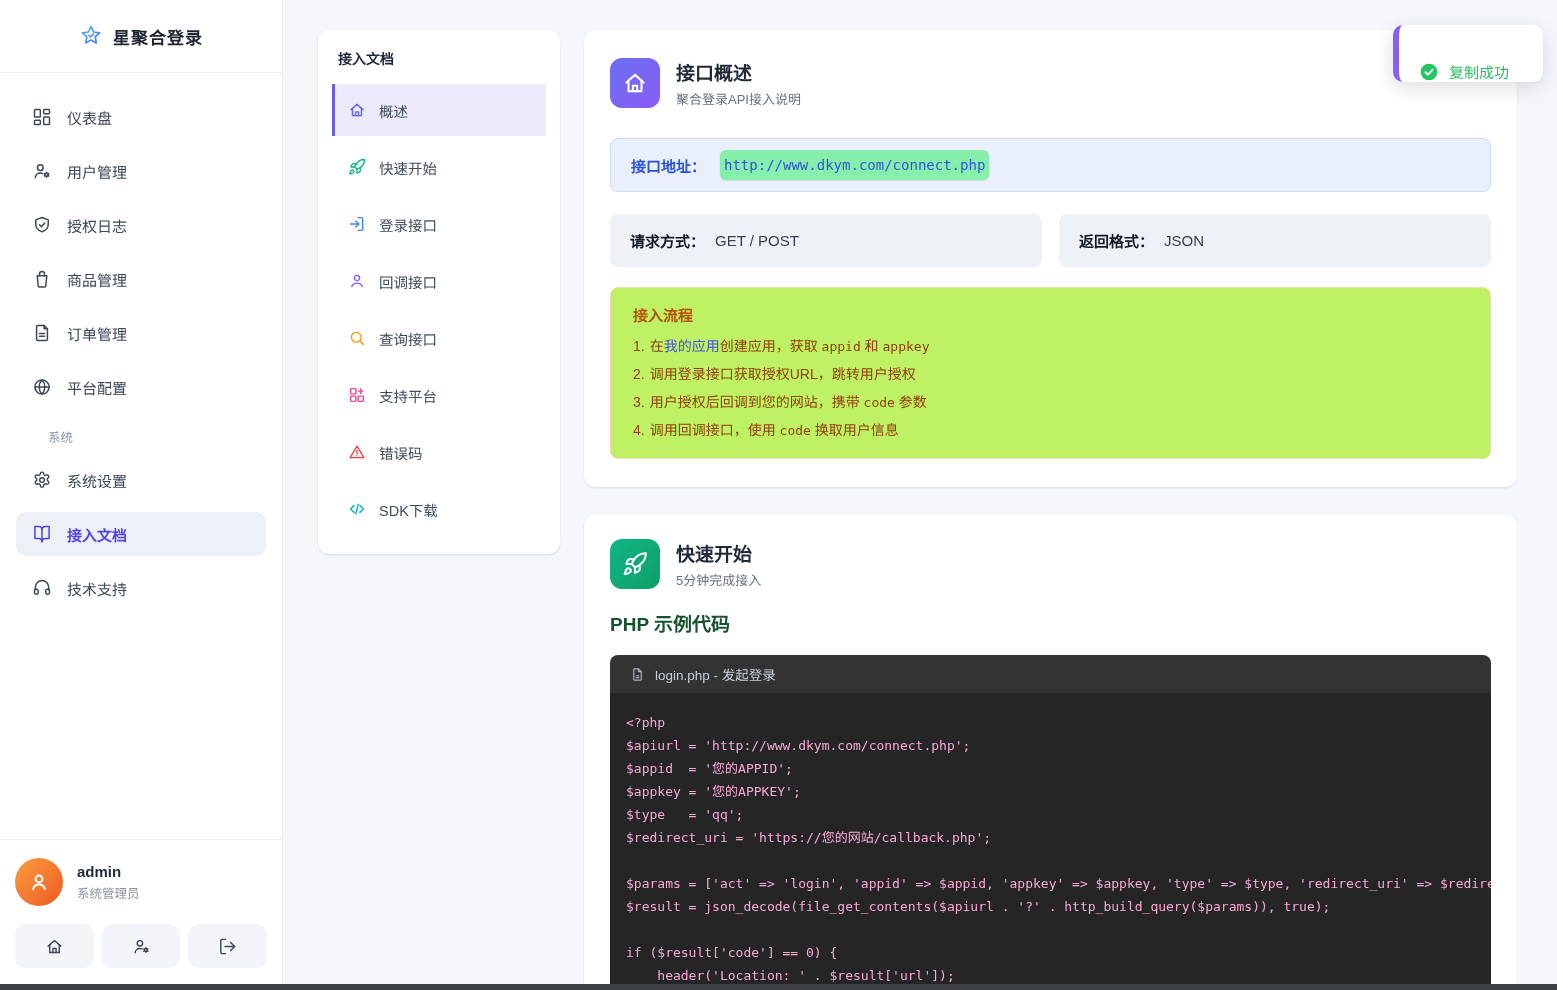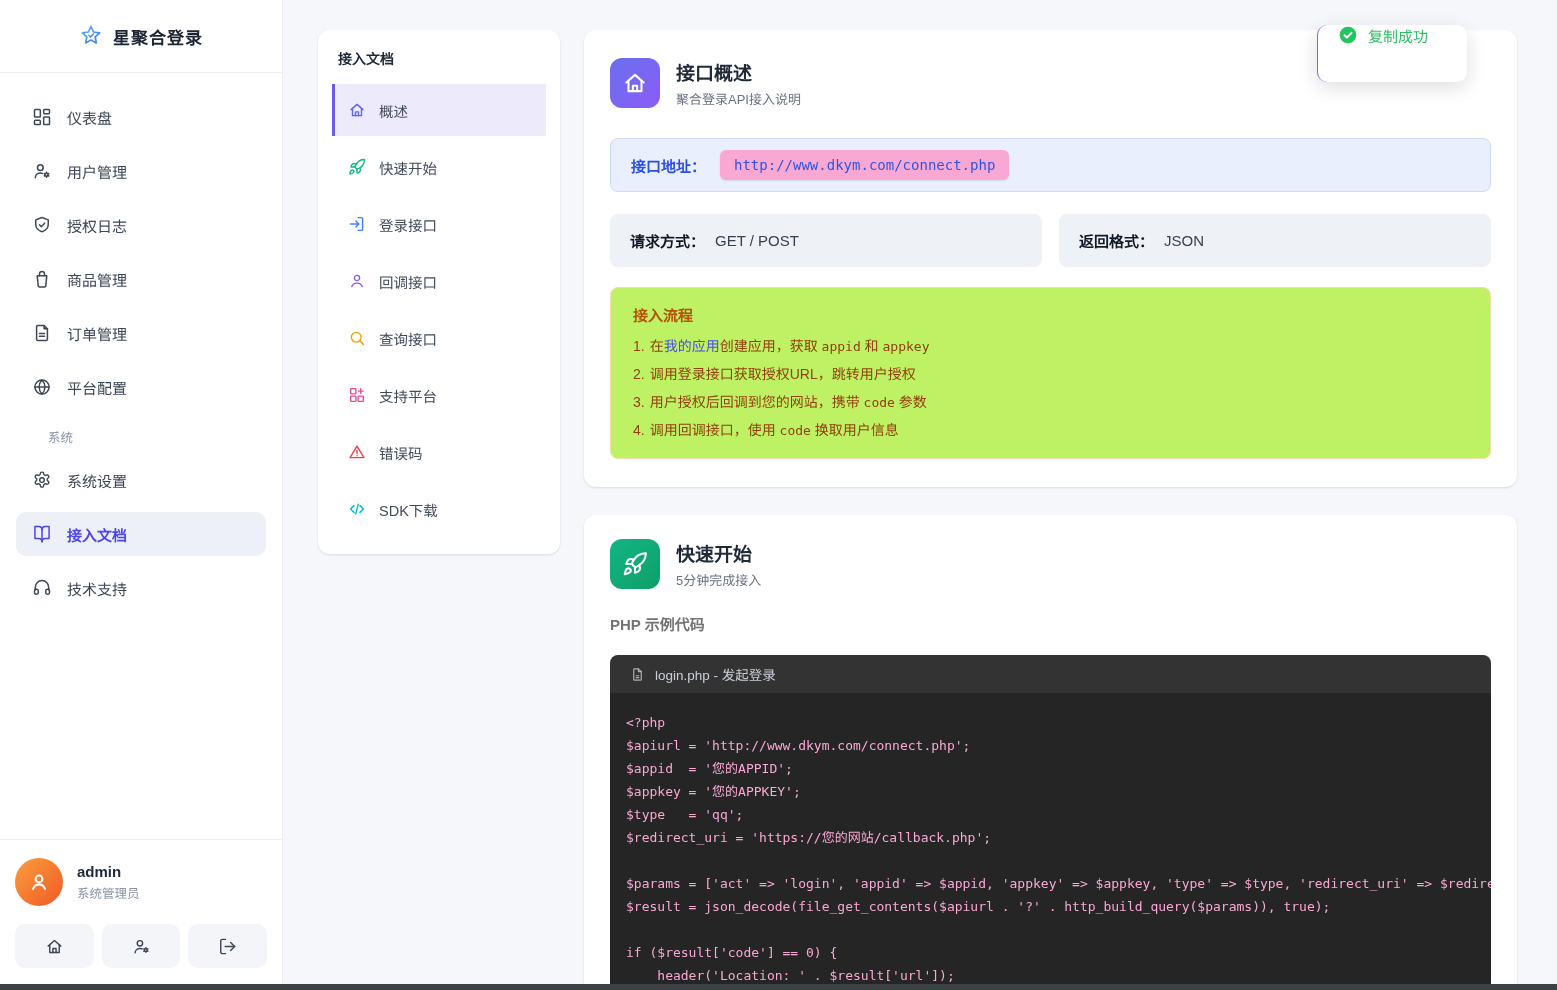--- a/index.html
+++ b/index.html
@@ -55,50 +55,50 @@
   .c-icon { width:50px; height:50px; border-radius:12px; display:flex; align-items:center; justify-content:center; }
   .c-icon svg.ic { width:26px; height:26px; }
   .c-icon.purple { background:linear-gradient(135deg,#6a6ff0,#8b5cf6); }
   .c-icon.green  { background:linear-gradient(135deg,#12b586,#0e9f67); }
   .c-title { font-size:19px; font-weight:700; color:#1f2937; }
   .c-sub { font-size:13px; color:#6b7280; margin-top:4px; }
 
   .api-box { margin-top:30px; height:54px; background:#eaeffd; border:1px solid #ccd9f7; border-radius:8px;
     display:flex; align-items:center; gap:14px; padding:0 20px; }
   .api-label { font-size:15px; font-weight:700; color:#2b50dd; }
-  .api-chip { background:#f9a8d4; border-radius:6px; padding:7px 14px; box-shadow:0 1px 2px rgba(0,0,0,.10);
+  .api-chip { background:#86efac; border-radius:6px; padding:7px 4px; box-shadow:0 1px 2px rgba(0,0,0,.10);
     font-family:"DejaVu Sans Mono","Liberation Mono",monospace; font-size:14px; color:#2f55e0; cursor:pointer; }
 
   .method-row { margin-top:22px; display:flex; gap:17px; }
   .info-box { flex:1; height:53px; background:#eef1f6; border-radius:8px; display:flex; align-items:center;
     gap:10px; padding:0 20px; }
   .info-label { font-size:15px; font-weight:700; color:#111827; }
   .info-value { font-size:15px; color:#374151; }
 
   .flow-box { margin-top:20px; height:172px; background:#bef264; border:1px solid #f3ddb0; border-radius:8px;
     padding:16px 22px; }
   .flow-title { font-size:15px; font-weight:700; color:#b45309; margin-bottom:12px; }
   .step { font-size:14px; color:#92400e; line-height:19px; margin-bottom:9px; }
   .step .num { margin-right:5px; }
   .step .link { color:#4b4fe0; cursor:pointer; }
   .step code { font-family:"DejaVu Sans Mono","Liberation Mono",monospace; font-size:13px; color:#92400e; }
 
-  .ph-heading { margin-top:26px; font-size:15px; font-weight:700; color:#737373; line-height:20px; }
+  .ph-heading { margin-top:26px; font-size:19px; font-weight:700; color:#14532d; line-height:20px; }
   .code-block { margin-top:20px; border-radius:8px; overflow:hidden; }
   .code-header { height:38px; background:#333333; display:flex; align-items:center; gap:10px; padding:0 20px;
     color:#c9ced6; font-size:13.5px; }
   .code-header svg.ic { width:15px; height:15px; color:#aab0b8; }
   .code-body { background:#252526; padding:18px 16px 30px; }
   .code-line { font-family:"DejaVu Sans Mono","Liberation Mono",monospace; font-size:13px; color:#f9a8d4;
     line-height:23px; min-height:23px; white-space:pre; }
 
   
-  .toast { position:absolute; left:1317px; top:25px; width:150px; height:57px; background:#fff; z-index:40;
-    border-left:1px solid #8b5cf6; border-radius:10px; box-shadow:0 6px 20px rgba(0,0,0,.13);
-    display:flex; align-items:flex-start; gap:10px; padding-left:20px; }
+  .toast { position:absolute; left:1393px; top:25px; width:150px; height:57px; background:#fff; z-index:40;
+    border-left:6px solid #8b5cf6; border-radius:10px; box-shadow:0 6px 20px rgba(0,0,0,.13);
+    display:flex; align-items:flex-end; gap:10px; padding-left:20px; }
   .toast svg.ic { width:20px; height:20px; }
   .toast-msg { font-size:15px; color:#2ebd63; }
 
   .bottom-strip { position:absolute; left:0; bottom:0; width:1557px; height:6px; background:#3c4146; z-index:50; }
 </style>
 </head>
 <body>
 
 <aside class="sidebar">
   <div class="logo">

